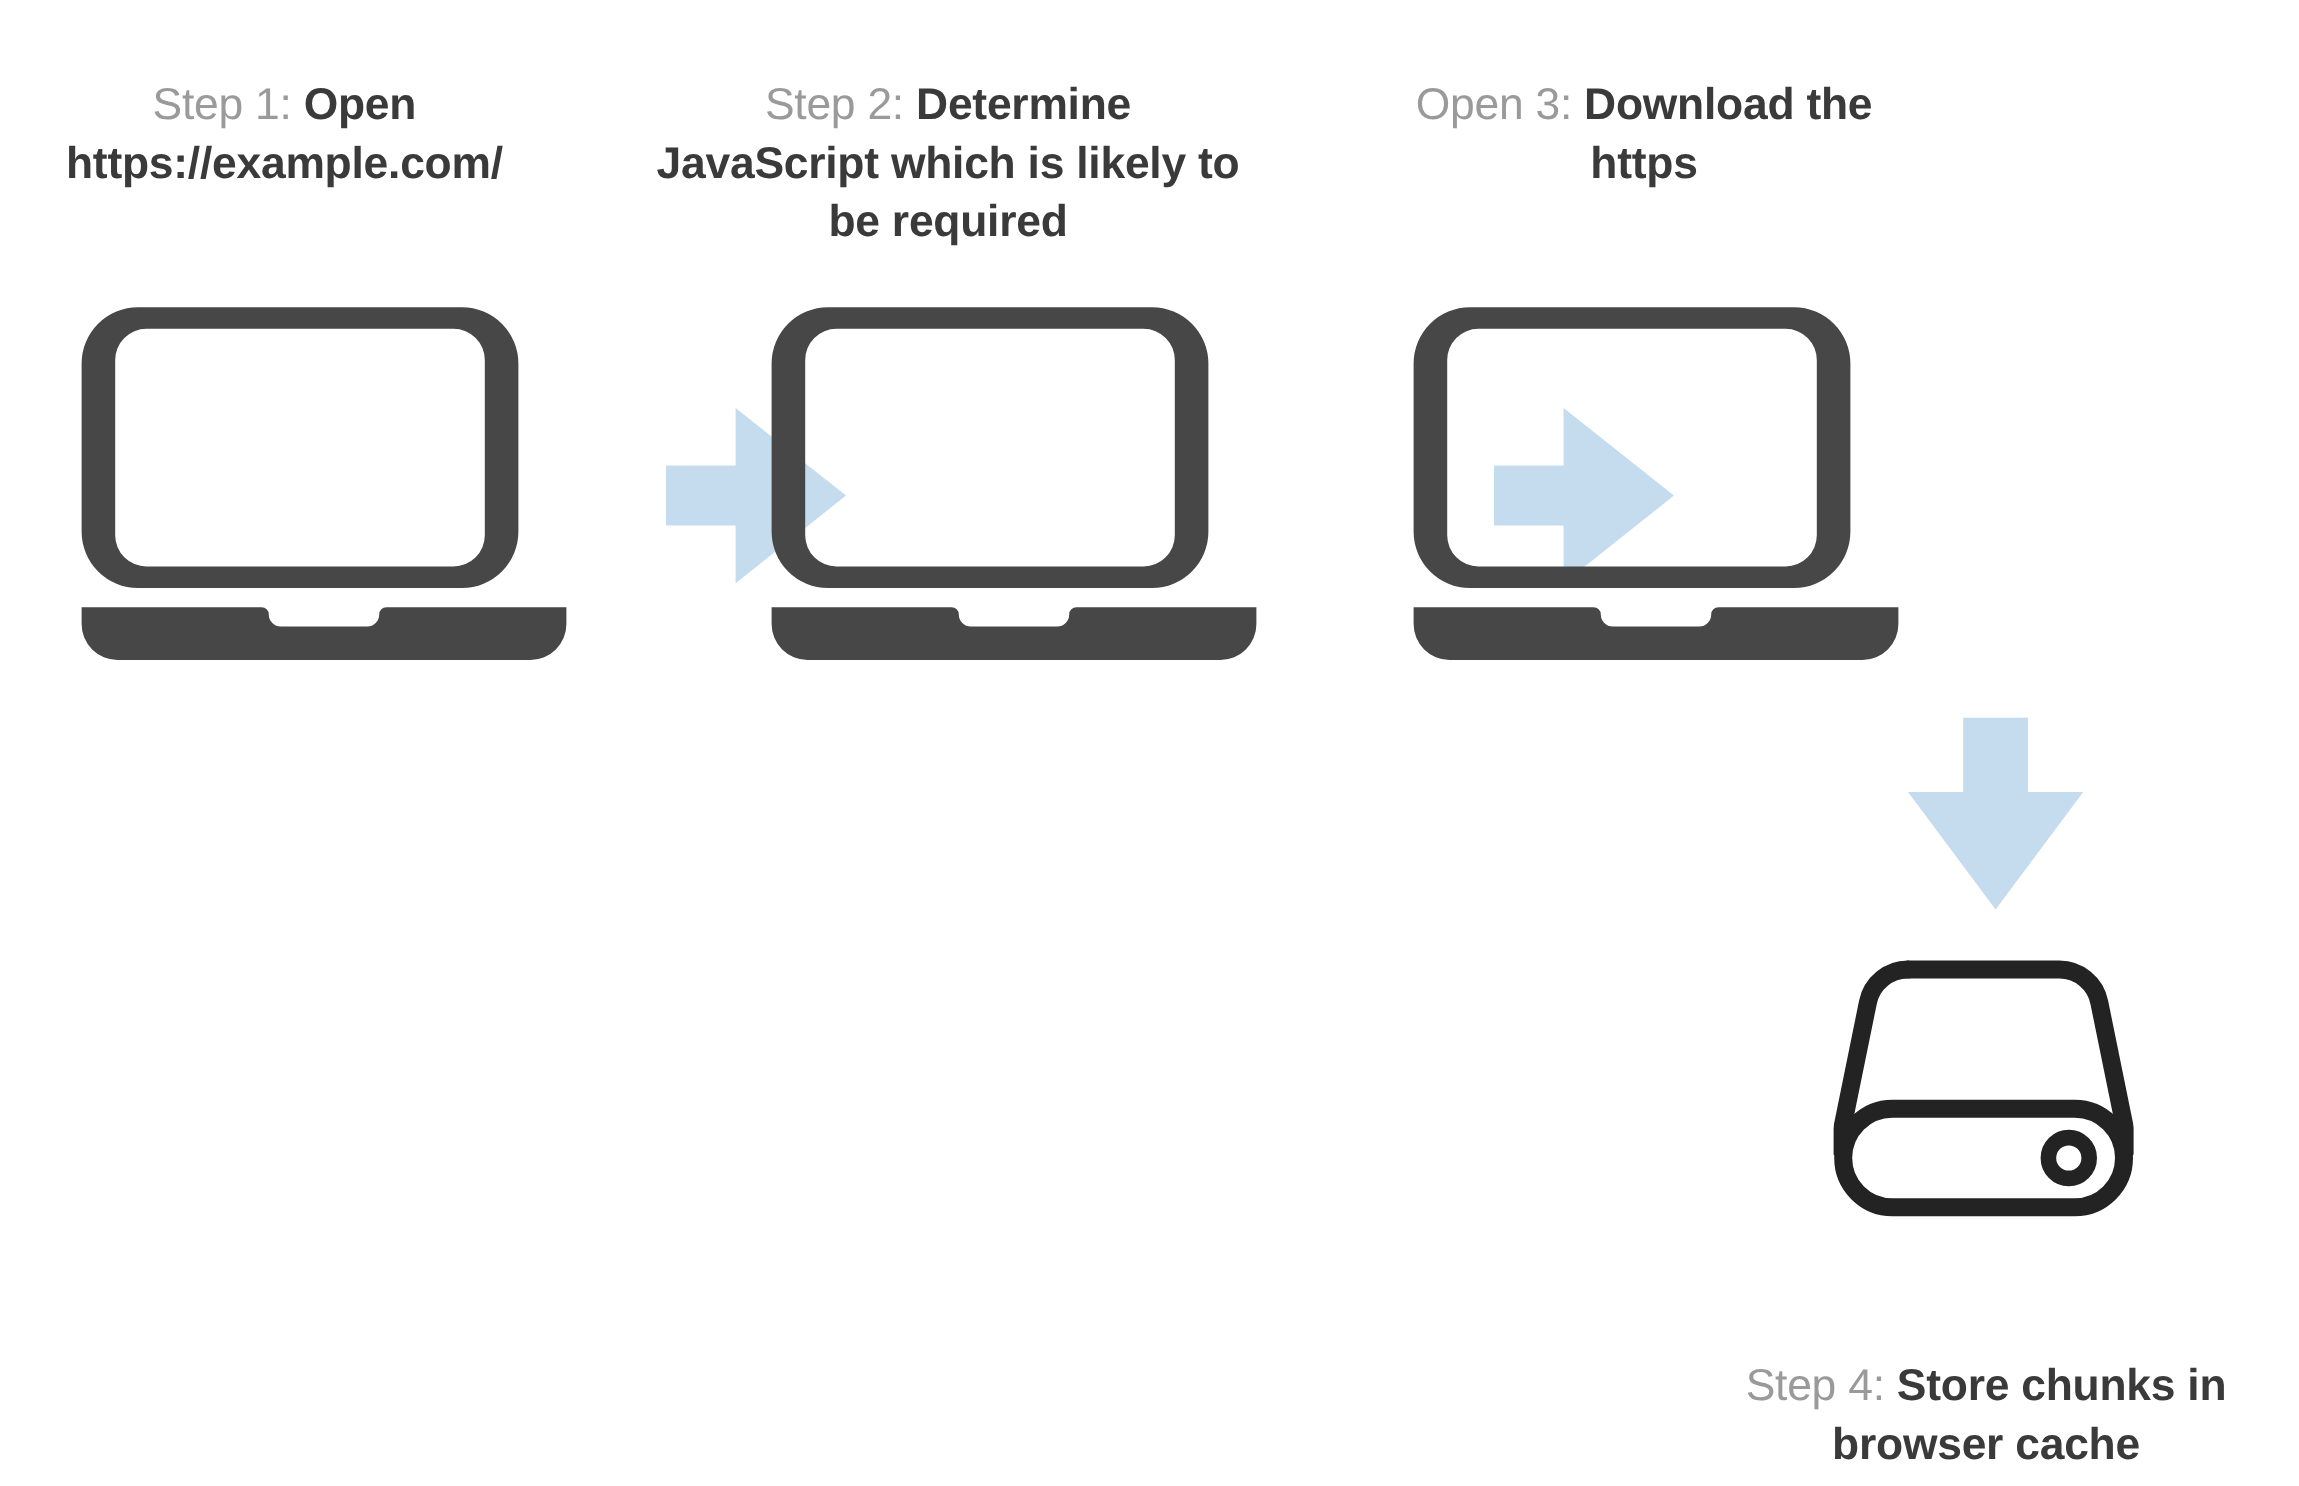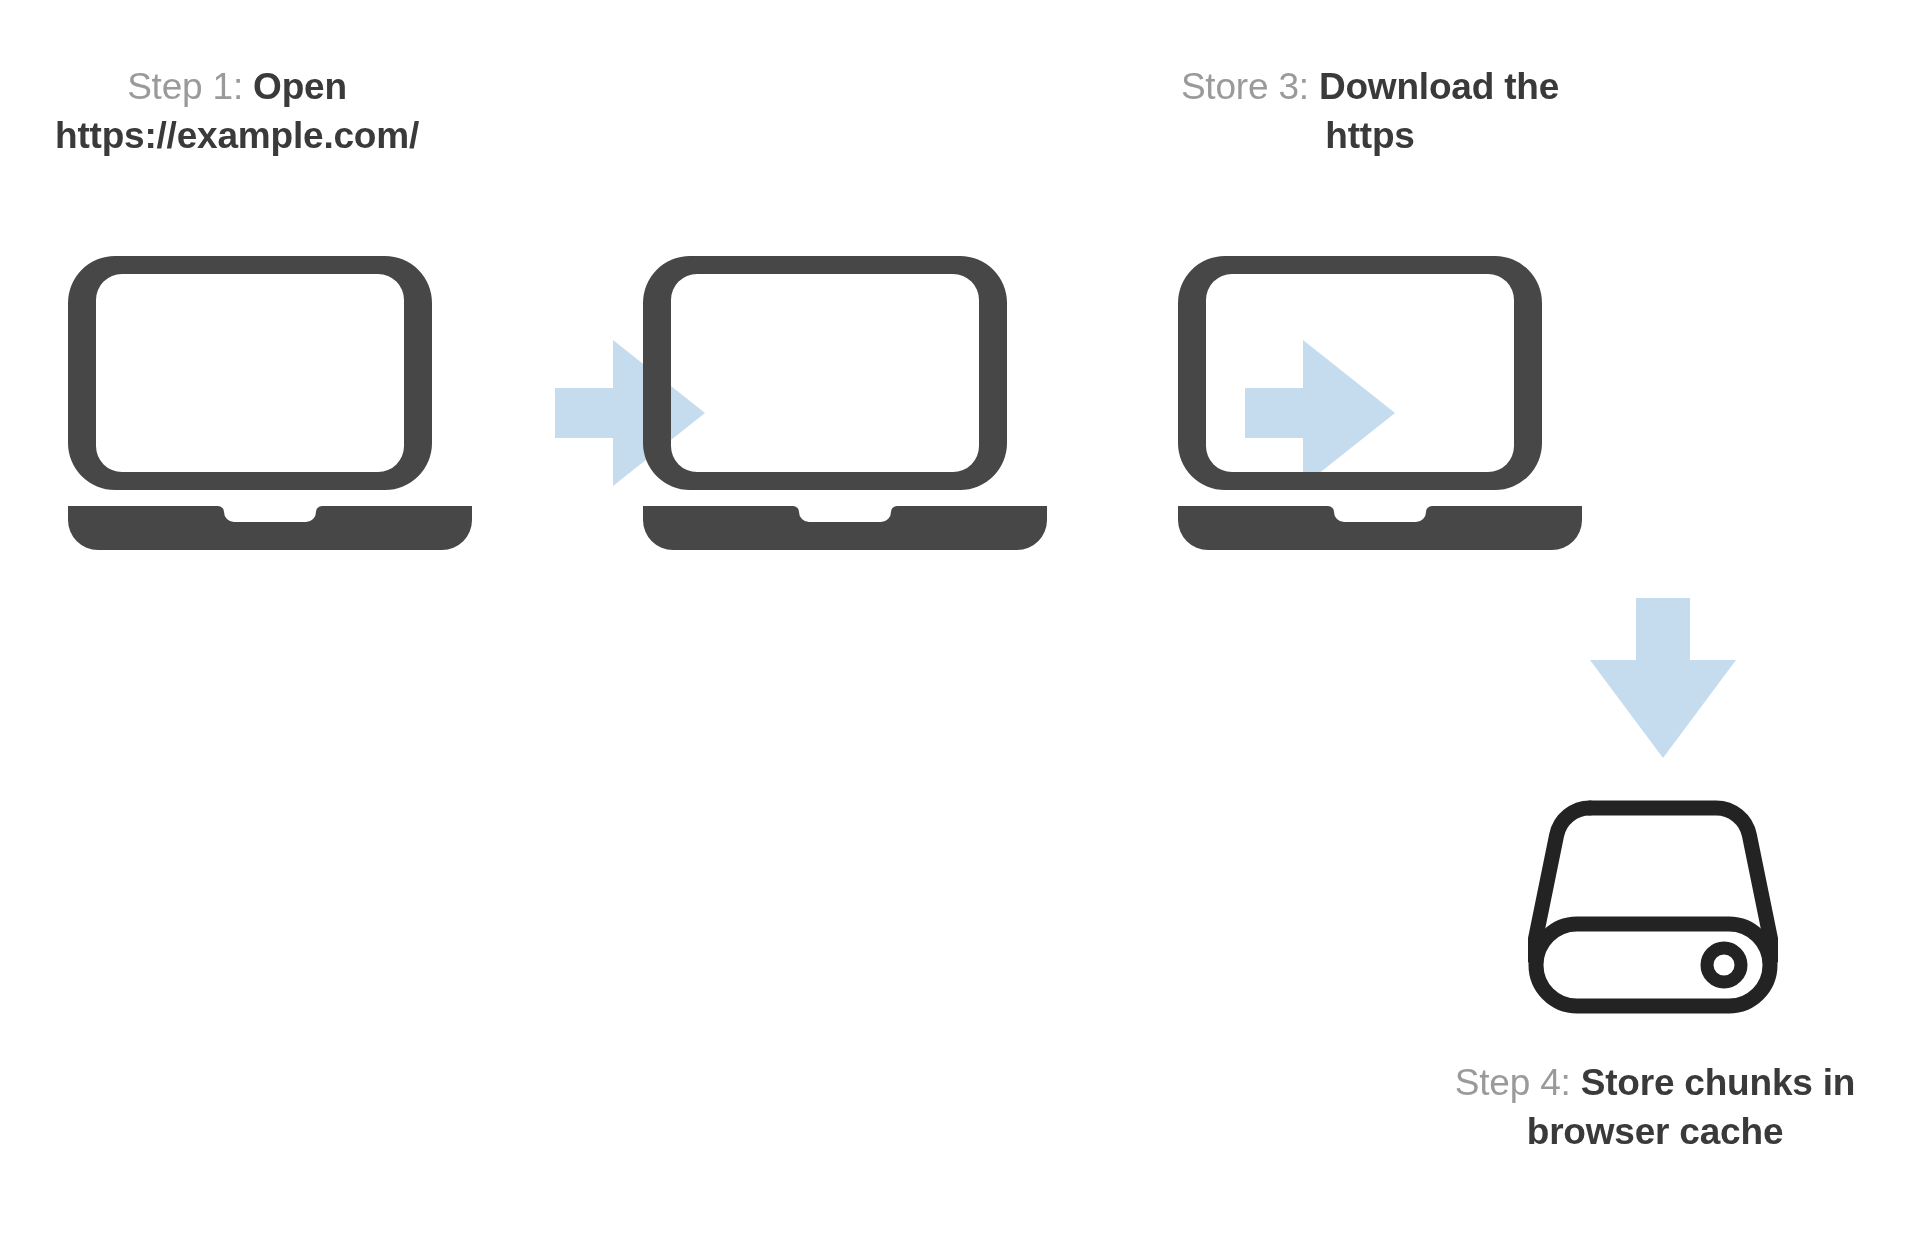--- a/index.html
+++ b/index.html
@@ -35,21 +35,21 @@
     color: #9a9a9a;
   }
   .caption .step-text {
     font-weight: 700;
     color: #3a3a3a;
   }
 
   #caption-1 { left: 22px;   top: 62px;  width: 430px; }
   #caption-2 { left: 545px;  top: 62px;  width: 490px; }
   #caption-3 { left: 1155px; top: 62px;  width: 430px; }
-  #caption-4 { left: 1440px; top: 1058px; width: 430px; }
+  #caption-4 { left: 1440px; top: 1130px; width: 430px; }
 
   
   .laptop {
     position: absolute;
     width: 420px;
     height: 315px;
   }
   #laptop-1 { left: 60px;   top: 248px; }
   #laptop-2 { left: 635px;  top: 248px; }
   #laptop-3 { left: 1170px; top: 248px; }
@@ -77,23 +77,26 @@
 </style>
 </head>
 <body>
 
 <div id="canvas">
 
   <div class="caption" id="caption-1">
     <span class="step-prefix">Step 1: </span><span class="step-text">Open https://example.com/</span>
   </div>
 
+  <div class="caption" id="caption-2">
+    <span class="step-prefix">Step 2: </span><span class="step-text">Determine JavaScript which is likely to be required</span>
+  </div>
 
   <div class="caption" id="caption-3">
-    <span class="step-prefix">Store 3: </span><span class="step-text">Download the https</span>
+    <span class="step-prefix">Open 3: </span><span class="step-text">Download the https</span>
   </div>
 
   <div class="laptop" id="laptop-1">
     <svg viewBox="0 0 420 315" xmlns="http://www.w3.org/2000/svg">
 
       <path d="M55 8 h270 a47 47 0 0 1 47 47 v140 a47 47 0 0 1 -47 47 h-270 a47 47 0 0 1 -47 -47 v-140 a47 47 0 0 1 47 -47 z
                M62 26 a26 26 0 0 0 -26 26 v146 a26 26 0 0 0 26 26 h256 a26 26 0 0 0 26 -26 v-146 a26 26 0 0 0 -26 -26 z" fill="#474747" fill-rule="evenodd"></path>
 
       <path d="M8 258 h150 a6 6 0 0 1 6 6 a10 10 0 0 0 10 10 h72 a10 10 0 0 0 10 -10 a6 6 0 0 1 6 -6 h150 v14
                a30 30 0 0 1 -30 30 h-344 a30 30 0 0 1 -30 -30 z" fill="#474747"></path>

